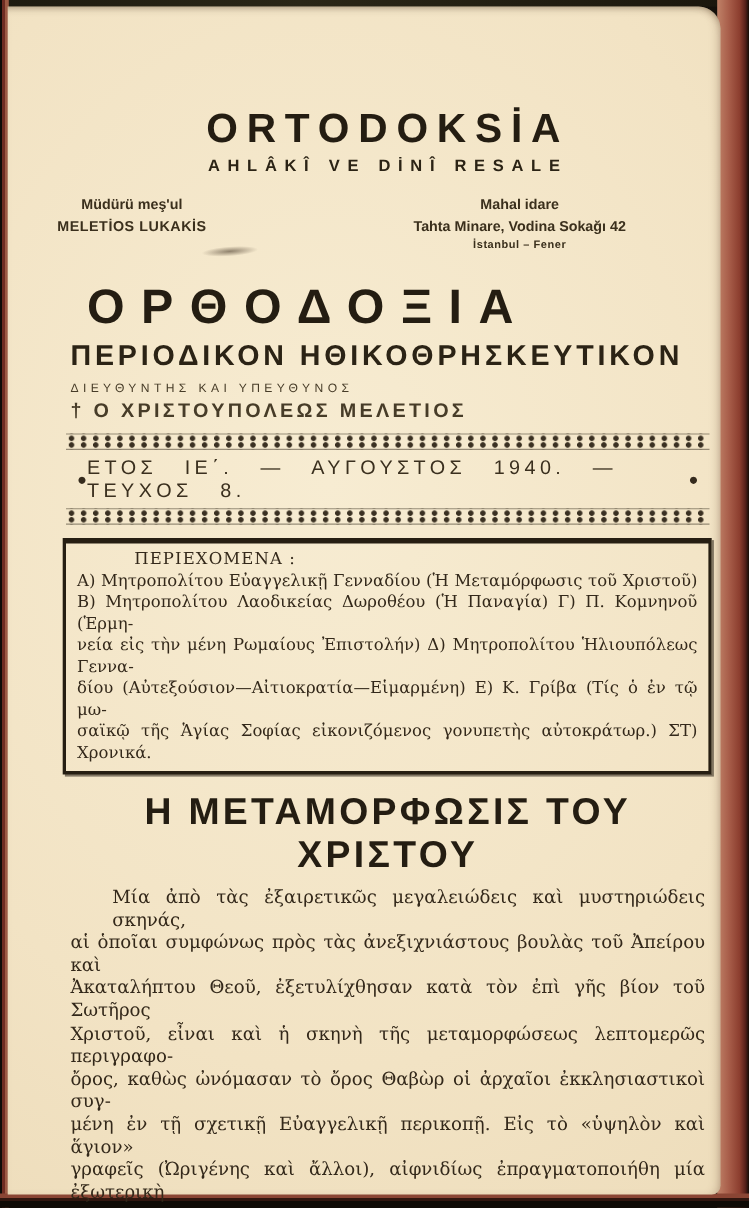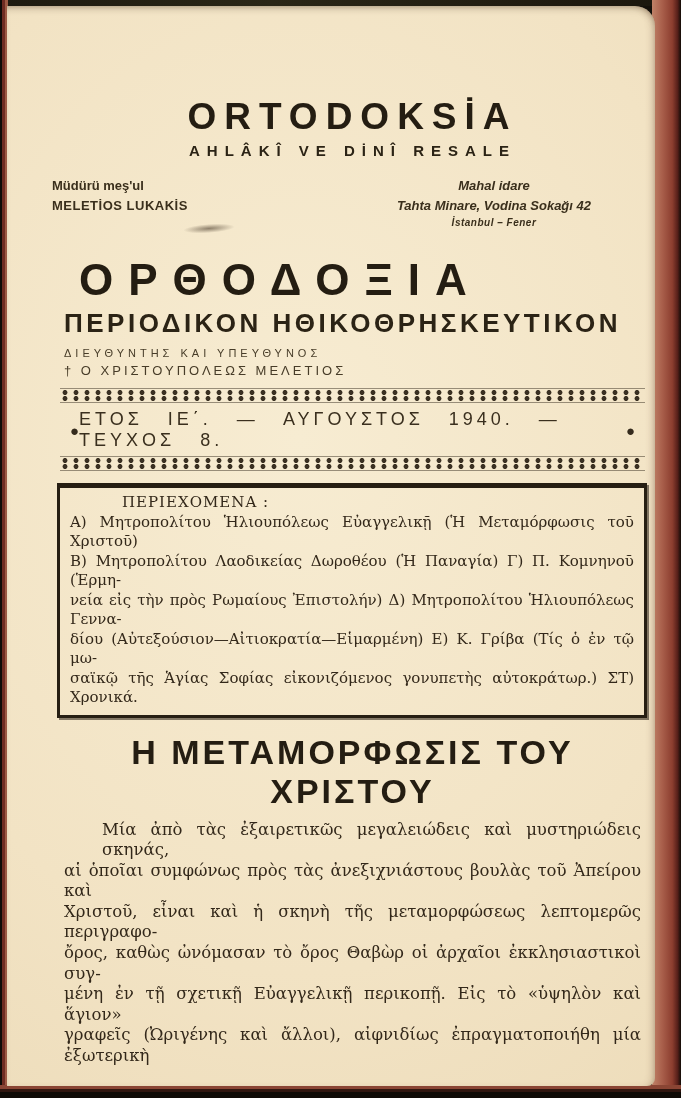--- a/index.html
+++ b/index.html
@@ -27,32 +27,32 @@
     box-shadow:inset -6px 0 10px -6px rgba(90,50,30,.45), inset 0 6px 8px -6px rgba(60,40,20,.5);
     padding:0 14px 0 57px;
     box-sizing:border-box;
     color:#332918;
   }
   
   .masthead{text-align:center;margin-top:92px;}
   .m-title{font-size:37px;font-weight:bold;letter-spacing:8px;color:#241d12;line-height:1;}
   .m-sub{font-size:15px;font-weight:bold;letter-spacing:7px;color:#2b2315;margin-top:7px;}
   .m-row{display:flex;justify-content:space-between;margin-top:17px;}
-  .m-left{text-align:left;font-weight:bold;font-size:13px;line-height:1.55;margin-left:-12px;color:#3a2f1c;}
+  .m-left{text-align:center;font-weight:bold;font-size:13px;line-height:1.55;margin-left:-12px;color:#3a2f1c;}
   .m-left .name{letter-spacing:.5px;}
-  .m-right{text-align:center;font-weight:bold;font-size:13px;line-height:1.5;margin-right:50px;color:#3a2f1c;font-style:italic;}
+  .m-right{text-align:center;font-weight:bold;font-size:13px;line-height:1.5;margin-right:72px;color:#3a2f1c;}
   .m-right .city{font-size:10px;letter-spacing:.5px;}
   .smudge{position:absolute;left:176px;top:218px;width:52px;height:9px;border-radius:50%;
     background:radial-gradient(ellipse at center,rgba(60,45,30,.55),rgba(60,45,30,0) 70%);transform:rotate(-4deg);}
   
   .gmast{text-align:left;margin-top:28px;}
   .g-title{font-size:44px;font-weight:bold;letter-spacing:15px;color:#241d12;line-height:1;text-indent:15px;}
   .g-sub{font-size:26px;font-weight:bold;letter-spacing:3.5px;color:#2b2315;margin-top:6px;}
   .g-dir{font-size:11px;letter-spacing:4px;color:#473c28;margin-top:8px;}
-  .g-name{font-size:13px;letter-spacing:3px;color:#473c28;margin-top:4px;}
+  .g-name{font-size:18px;letter-spacing:3px;color:#473c28;margin-top:4px;font-weight:bold;}
   
   .band{margin-top:10px;}
   .lace{height:13px;margin:0 -4px;
     background-image:radial-gradient(circle at 5px 3.5px,#3a3022 2.1px,rgba(58,48,34,0) 2.8px),
                      radial-gradient(circle at 5px 9.5px,#3a3022 2.1px,rgba(58,48,34,0) 2.8px);
     background-size:11px 13px;
     border-top:1px solid rgba(58,48,34,.5);border-bottom:1px solid rgba(58,48,34,.5);}
   .issue-row{display:flex;align-items:center;justify-content:space-between;padding:6px 6px 5px 6px;}
   .ornament{font-size:15px;color:#352b1d;}
   .issue-text{font-size:18px;letter-spacing:4px;word-spacing:16px;color:#3a2f1e;}
@@ -114,33 +114,34 @@
         <span class="ornament">●</span>
         <span class="issue-text">ΕΤΟΣ ΙΕ΄. — ΑΥΓΟΥΣΤΟΣ 1940. — ΤΕΥΧΟΣ 8.</span>
         <span class="ornament">●</span>
       </div>
       <div class="lace"></div>
     </div>
 
     <div class="cbox">
       <div class="c-head">ΠΕΡΙΕΧΟΜΕΝΑ :</div>
       <div>
-          <div class="c-line">Α) Μητροπολίτου Ἡλιουπόλεως Εὐαγγελικῇ (Ἡ Μεταμόρφωσις τοῦ Χριστοῦ)</div>
+          <div class="c-line">Α) Μητροπολίτου Εὐαγγελικῇ Γενναδίου (Ἡ Μεταμόρφωσις τοῦ Χριστοῦ)</div>
           <div class="c-line">Β) Μητροπολίτου Λαοδικείας Δωροθέου (Ἡ Παναγία) Γ) Π. Κομνηνοῦ (Ἑρμη-</div>
-          <div class="c-line">νεία εἰς τὴν πρὸς Ρωμαίους Ἐπιστολήν) Δ) Μητροπολίτου Ἡλιουπόλεως Γεννα-</div>
+          <div class="c-line">νεία εἰς τὴν μένη Ρωμαίους Ἐπιστολήν) Δ) Μητροπολίτου Ἡλιουπόλεως Γεννα-</div>
           <div class="c-line">δίου (Αὐτεξούσιον—Αἰτιοκρατία—Εἱμαρμένη) Ε) Κ. Γρίβα (Τίς ὁ ἐν τῷ μω-</div>
           <div class="c-line">σαϊκῷ τῆς Ἁγίας Σοφίας εἰκονιζόμενος γονυπετὴς αὐτοκράτωρ.) ΣΤ) Χρονικά.</div>
         </div>
     </div>
 
     <div class="a-title">Η ΜΕΤΑΜΟΡΦΩΣΙΣ ΤΟΥ ΧΡΙΣΤΟΥ</div>
 
     <div class="a-body">
         <div class="b-line">Μία ἀπὸ τὰς ἐξαιρετικῶς μεγαλειώδεις καὶ μυστηριώδεις σκηνάς,</div>
         <div class="b-line">αἱ ὁποῖαι συμφώνως πρὸς τὰς ἀνεξιχνιάστους βουλὰς τοῦ Ἀπείρου καὶ</div>
+        <div class="b-line">Ἀκαταλήπτου Θεοῦ, ἐξετυλίχθησαν κατὰ τὸν ἐπὶ γῆς βίον τοῦ Σωτῆρος</div>
         <div class="b-line">Χριστοῦ, εἶναι καὶ ἡ σκηνὴ τῆς μεταμορφώσεως λεπτομερῶς περιγραφο-</div>
         <div class="b-line">ὄρος, καθὼς ὠνόμασαν τὸ ὄρος Θαβὼρ οἱ ἀρχαῖοι ἐκκλησιαστικοὶ συγ-</div>
         <div class="b-line">μένη ἐν τῇ σχετικῇ Εὐαγγελικῇ περικοπῇ. Εἰς τὸ «ὑψηλὸν καὶ ἅγιον»</div>
         <div class="b-line">γραφεῖς (Ὠριγένης καὶ ἄλλοι), αἰφνιδίως ἐπραγματοποιήθη μία ἐξωτερικὴ</div>
       </div>
 
   </div>
 </div>
 
 </body></html>

